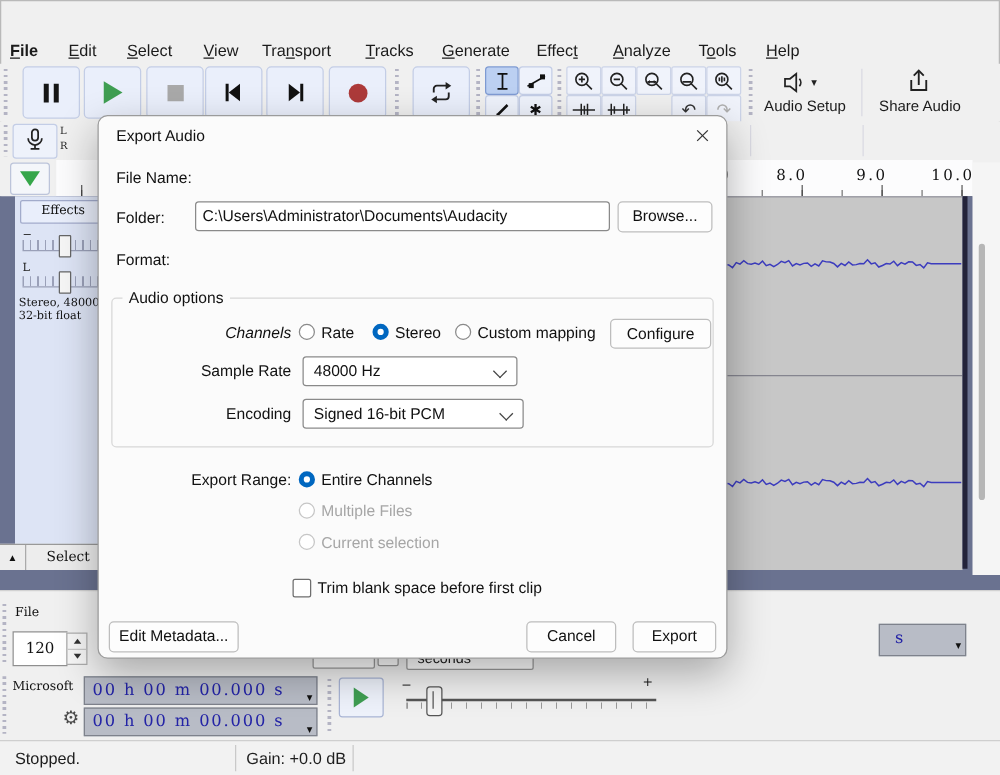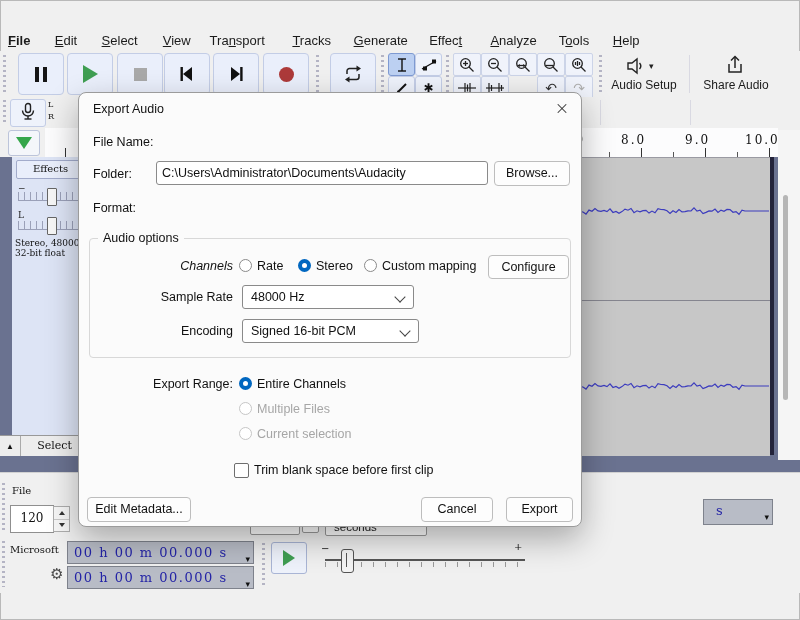--- a/index.html
+++ b/index.html
@@ -430,20 +430,26 @@
       </div>
     <div class="slabel" style="left:321px;top:70px;">−</div>
     <div class="slabel" style="left:514px;top:68px;">+</div>
     <div class="pstrack"></div>
     <div class="psticks"></div>
     <div class="psthumb">
         <i></i>
       </div>
   </div>
 
+  <div class="statusbar">
+    <div style="position:absolute;left:12px;top:6px;">Stopped.</div>
+    <div class="ssep" style="left:188px;"></div>
+    <div style="position:absolute;left:197px;top:6px;">Gain: +0.0 dB</div>
+    <div class="ssep" style="left:282px;"></div>
+  </div>
 
   <div class="dialog">
     <div class="dlg-title">Export Audio</div>
     <div class="dlg-close">
         <div class="x1"></div>
         <div class="x2"></div>
       </div>
 
     <div class="lab" style="left:14px;top:42px;">File Name:</div>
 

